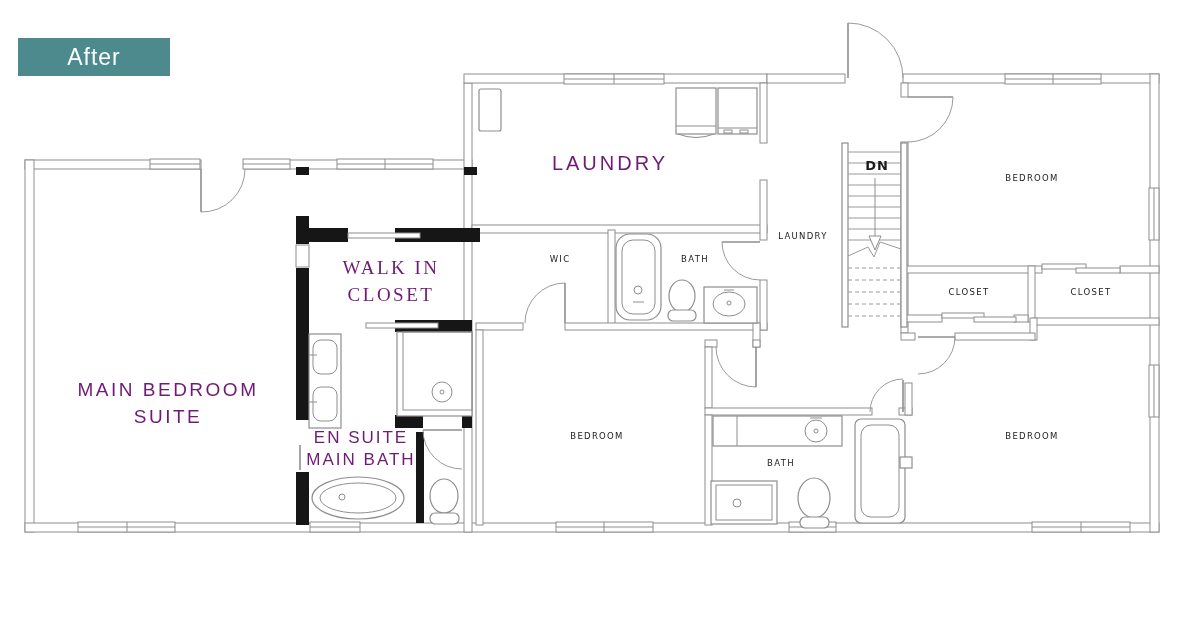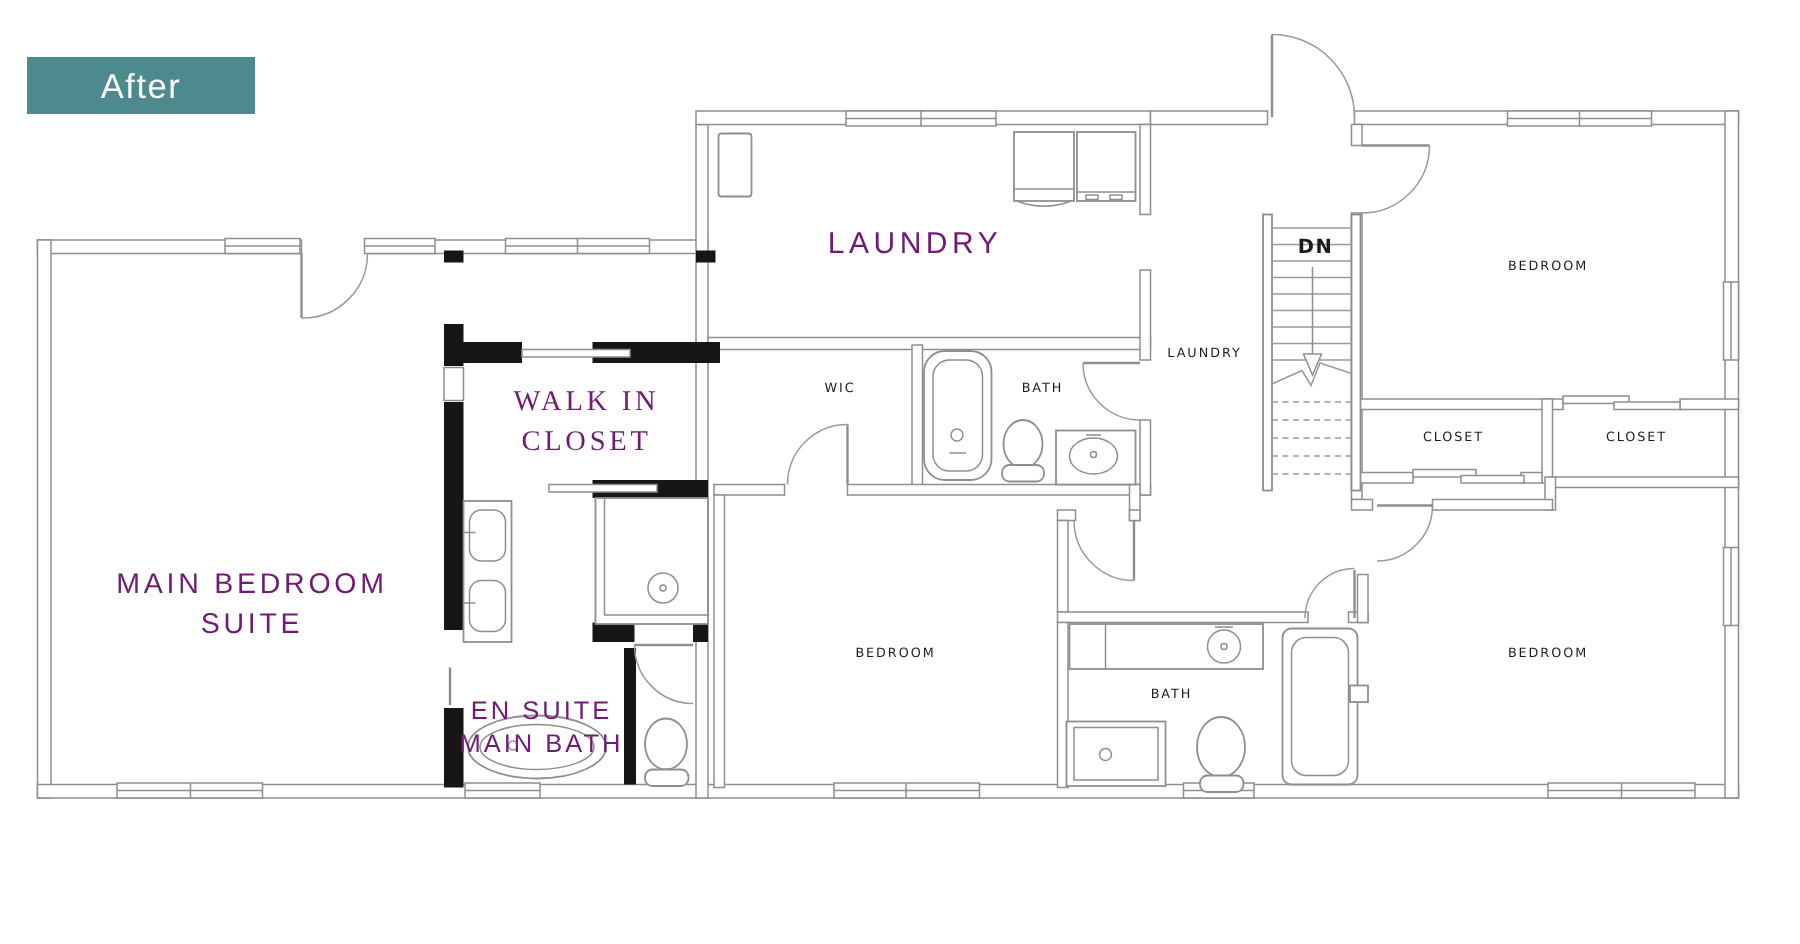--- a/index.html
+++ b/index.html
@@ -315,21 +315,21 @@
 </div>
 
 <div class="lbl teal" style="left:168px;top:357px;margin-top:46px;">
   <div>MAIN BEDROOM</div>
   <div>SUITE</div>
 </div>
 <div class="lbl teal" style="left:391px;top:281px;font-family:Liberation Serif, serif;">
   <div>WALK IN</div>
   <div>CLOSET</div>
 </div>
-<div class="lbl teal small" style="left:361px;top:449px;margin-top:36px;">
+<div class="lbl teal small" style="left:361px;top:449px;">
   <div>EN SUITE</div>
   <div>MAIN BATH</div>
 </div>
 <div class="lbl teal big" style="left:610px;top:163px;">LAUNDRY</div>
 <div class="lbl arch" style="left:560px;top:259px;">WIC</div>
 <div class="lbl arch" style="left:695px;top:259px;">BATH</div>
 <div class="lbl arch" style="left:803px;top:236px;">LAUNDRY</div>
 <div class="lbl dnlbl" style="left:877px;top:165px;">DN</div>
 <div class="lbl arch" style="left:1032px;top:178px;">BEDROOM</div>
 <div class="lbl arch" style="left:969px;top:292px;">CLOSET</div>

